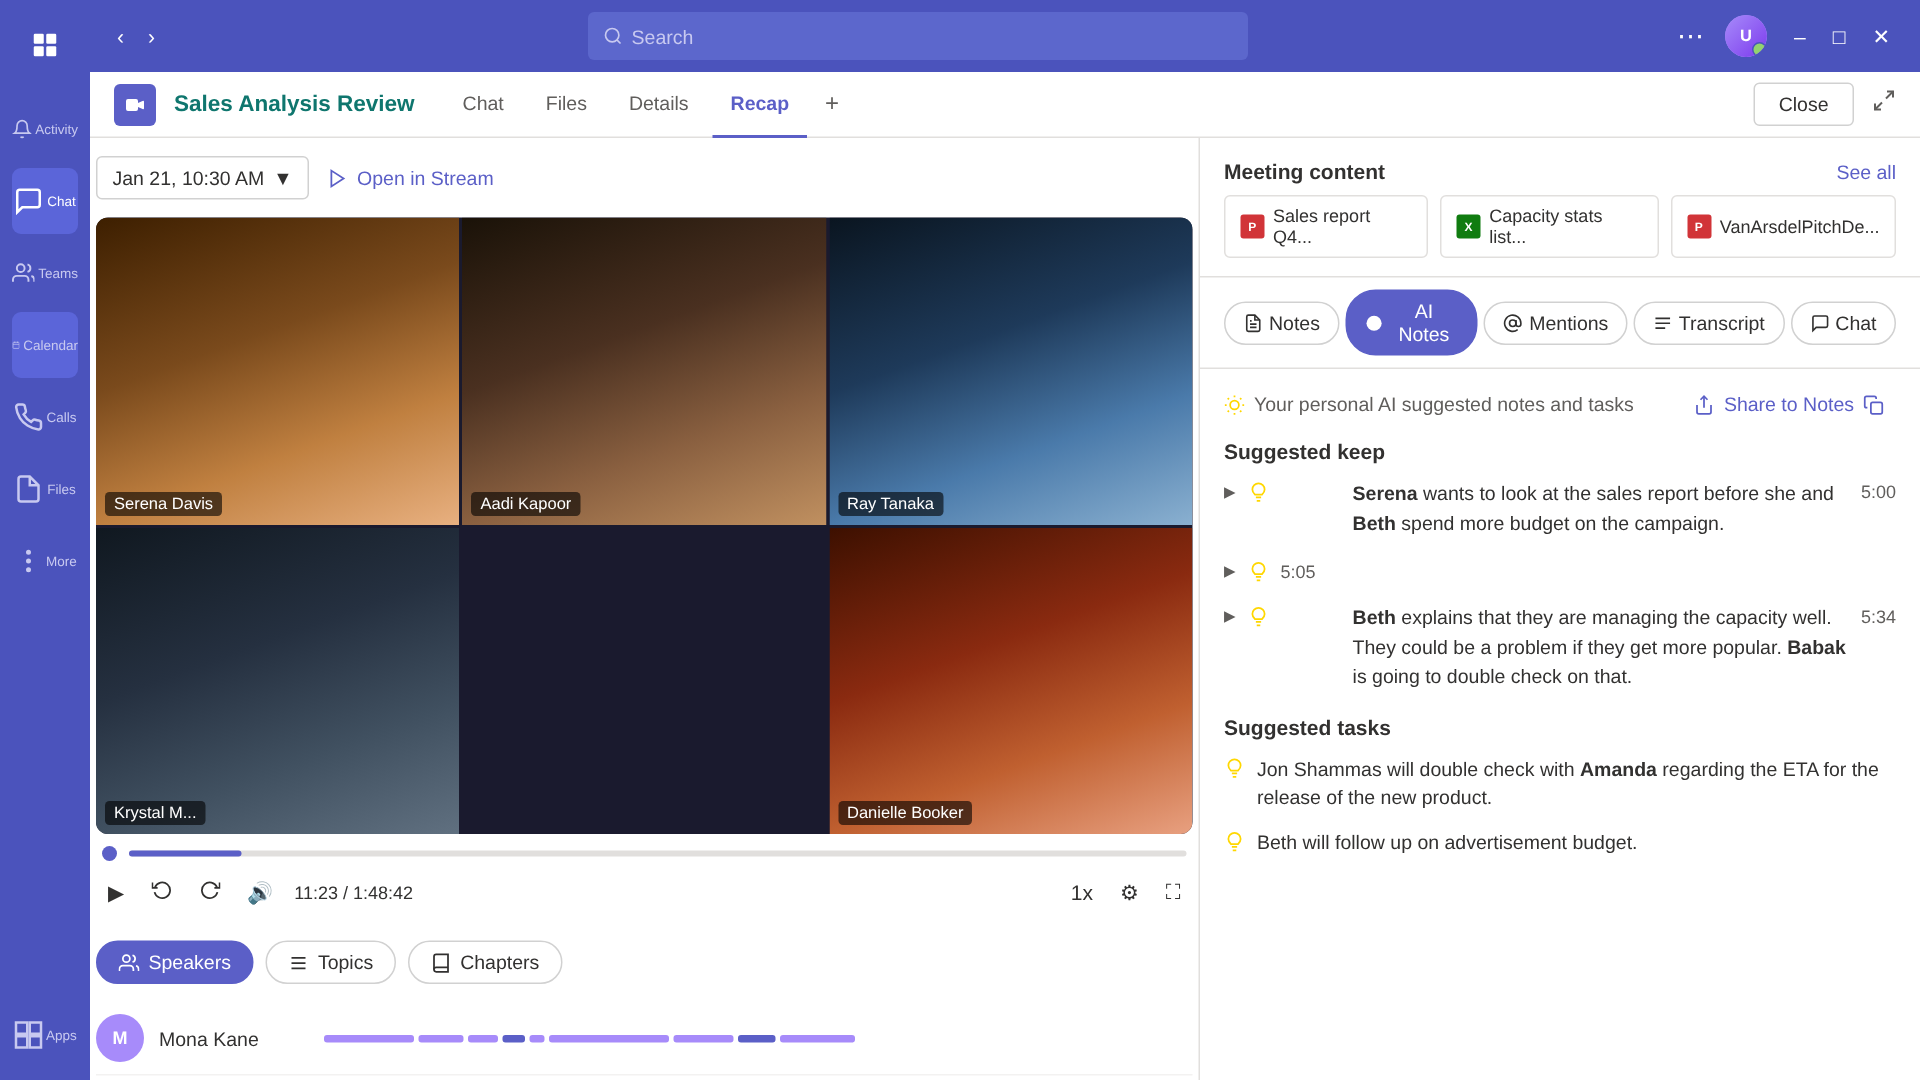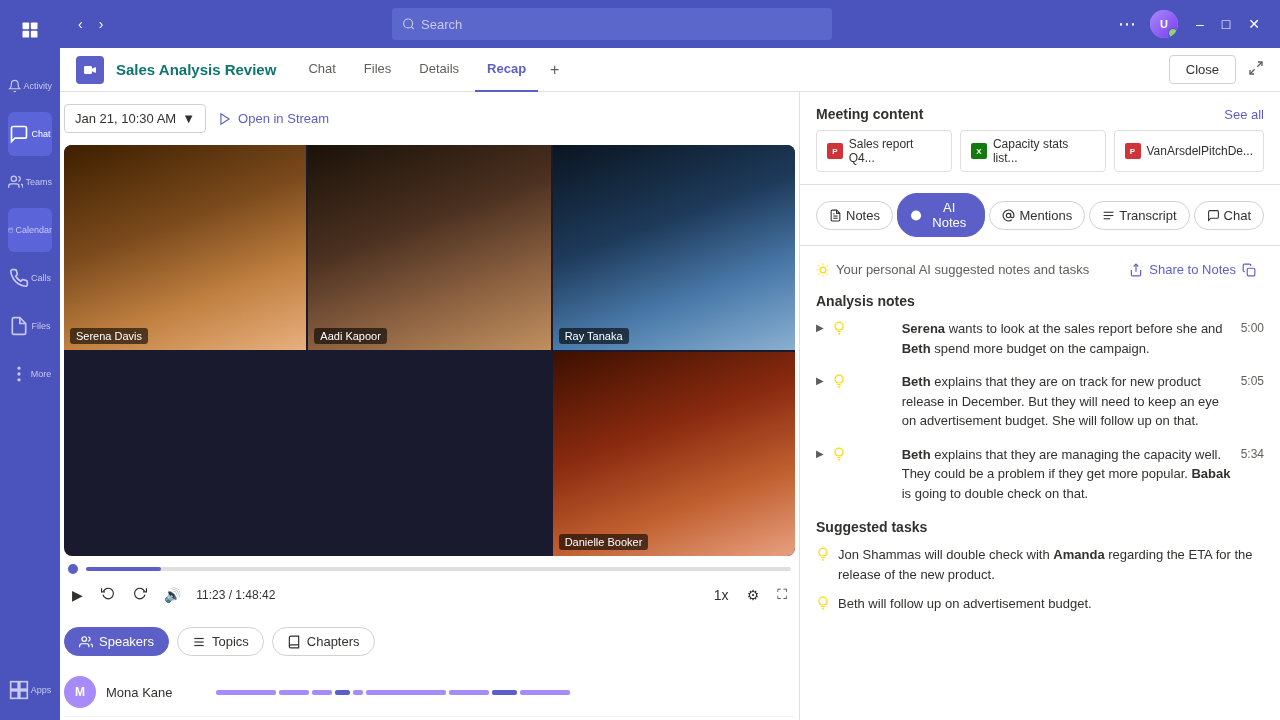--- a/index.html
+++ b/index.html
@@ -510,20 +510,24 @@
             <div class="person-bg" style="background:linear-gradient(160deg,#0a1520 0%,#1e3a5a 40%,#4a7aaa 70%,#8ab0d0 100%);height:100%;"></div>
             <div class="name-tag">Ray Tanaka</div>
           </div>
           <div class="video-cell-small">
             <div class="person-bg" style="background:linear-gradient(160deg,#3d1000 0%,#8a2a10 40%,#c06030 70%,#e8a080 100%);height:100%;"></div>
             <div class="name-tag">Danielle Booker</div>
           </div>
         </div>
 
 
+        <div class="video-cell">
+          <div class="person-bg p6" style="background:linear-gradient(160deg,#101820 0%,#253040 40%,#405060 70%,#607080 100%);"></div>
+          <div class="name-tag">Krystal M...</div>
+        </div>
       </div>
 
       <div class="video-controls">
         <div style="width:100%;display:flex;align-items:center;gap:8px;flex-direction:column;">
           <div style="width:100%;display:flex;align-items:center;gap:8px;">
             <div style="width:10px;height:10px;background:#5b5fc7;border-radius:50%;cursor:pointer;"></div>
             <div class="progress-bar">
               <div class="progress-fill"></div>
             </div>
           </div>
@@ -685,37 +689,36 @@
                 <line x1="12" y1="2" x2="12" y2="15"></line>
               </svg>
             <span>Share to Notes</span>
             <svg width="14" height="14" viewBox="0 0 24 24" fill="none" stroke="#5b5fc7" stroke-width="2">
                 <rect x="9" y="9" width="13" height="13" rx="2" ry="2"></rect>
                 <path d="M5 15H4a2 2 0 0 1-2-2V4a2 2 0 0 1 2-2h9a2 2 0 0 1 2 2v1"></path>
               </svg>
           </button>
         </div>
 
-        <div class="section-title">Analysis notes</div>
+        <div class="section-title">Suggested keep</div>
 
         <div class="note-item">
           <span class="note-expand">▶</span>
           <svg width="14" height="14" viewBox="0 0 24 24" fill="none" stroke="#ffd700" stroke-width="2" style="flex-shrink:0;margin-top:2px;">
               <path d="M9 18h6M10 22h4M12 2a7 7 0 0 1 7 7c0 2.5-1.5 4.5-3 6H8C6.5 13.5 5 11.5 5 9a7 7 0 0 1 7-7z"></path>
             </svg>
           <span class="note-text"><strong>Serena</strong> wants to look at the sales report before she and <strong>Beth</strong> spend more budget on the campaign.</span>
           <span class="note-time">5:00</span>
         </div>
 
         <div class="note-item">
           <span class="note-expand">▶</span>
           <svg width="14" height="14" viewBox="0 0 24 24" fill="none" stroke="#ffd700" stroke-width="2" style="flex-shrink:0;margin-top:2px;">
               <path d="M9 18h6M10 22h4M12 2a7 7 0 0 1 7 7c0 2.5-1.5 4.5-3 6H8C6.5 13.5 5 11.5 5 9a7 7 0 0 1 7-7z"></path>
             </svg>
-          <span class="note-text"><strong>Beth</strong> explains that they are on track for new product release in December. But they will need to keep an eye on advertisement budget. She will follow up on that.</span>
           <span class="note-time">5:05</span>
         </div>
 
         <div class="note-item">
           <span class="note-expand">▶</span>
           <svg width="14" height="14" viewBox="0 0 24 24" fill="none" stroke="#ffd700" stroke-width="2" style="flex-shrink:0;margin-top:2px;">
               <path d="M9 18h6M10 22h4M12 2a7 7 0 0 1 7 7c0 2.5-1.5 4.5-3 6H8C6.5 13.5 5 11.5 5 9a7 7 0 0 1 7-7z"></path>
             </svg>
           <span class="note-text"><strong>Beth</strong> explains that they are managing the capacity well. They could be a problem if they get more popular. <strong>Babak</strong> is going to double check on that.</span>
           <span class="note-time">5:34</span>

